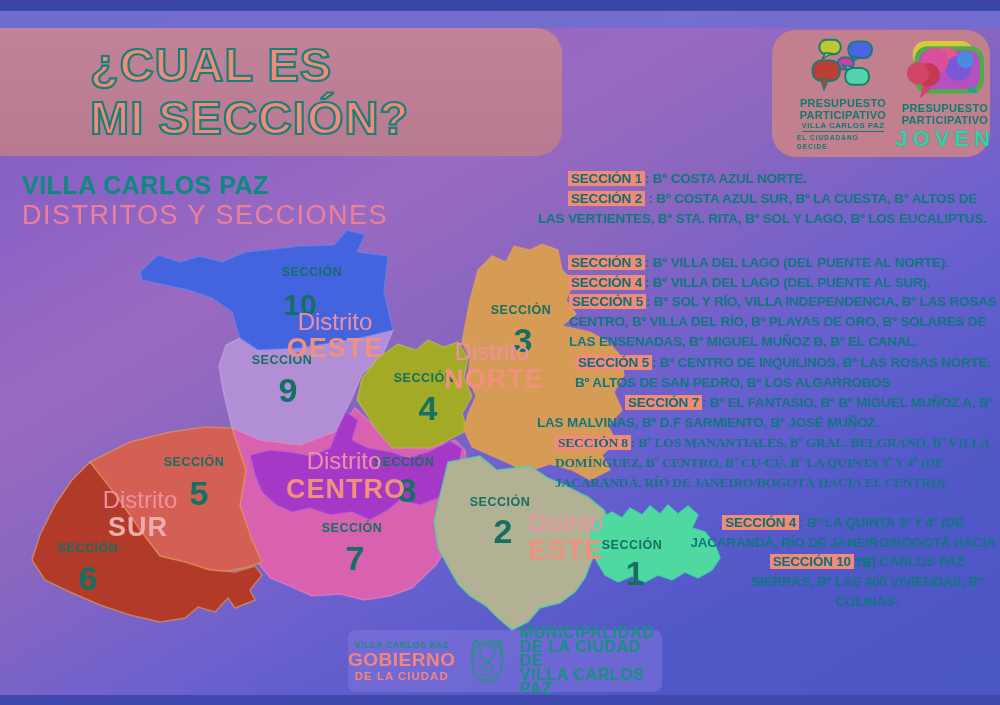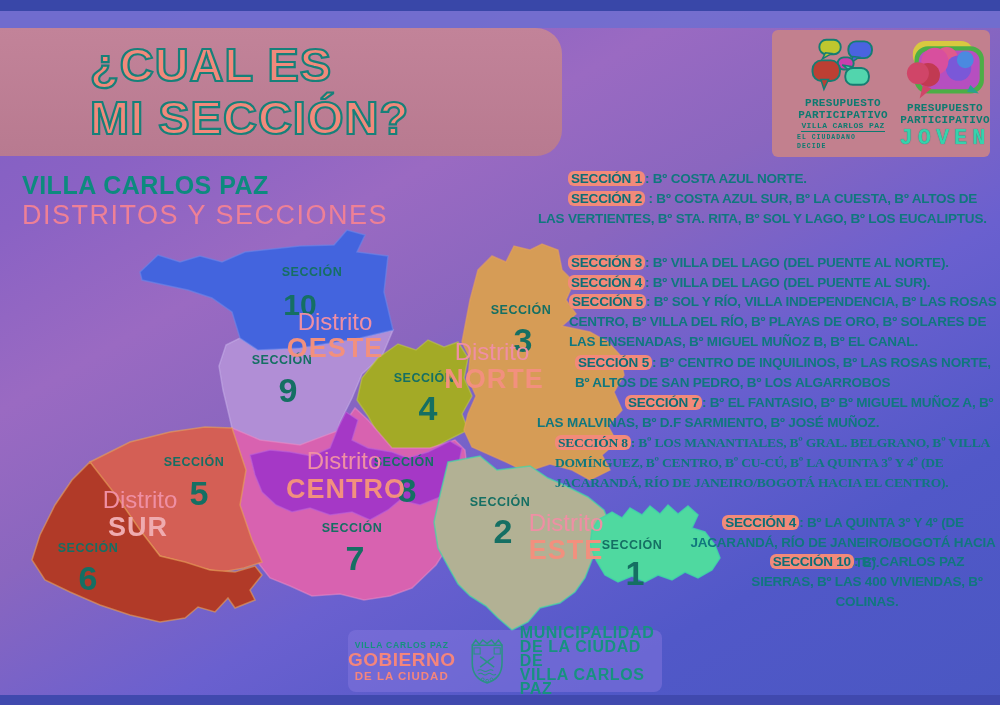--- a/index.html
+++ b/index.html
@@ -11,22 +11,22 @@
   .bar-bottom{position:absolute;left:0;top:695px;width:1000px;height:10px;background:#4049ae;}
 
   
   .banner{position:absolute;left:0;top:28px;width:562px;height:128px;
     background:linear-gradient(180deg,#c28399,#b87a90);border-radius:0 26px 26px 0;}
   .title{padding-top:10px;padding-left:90px;
     font-weight:800;font-size:47px;line-height:53px;letter-spacing:1px;
     color:var(--accent_salmon);-webkit-text-stroke:2.2px var(--accent_teal);}
 
   
-  .logo-panel{position:absolute;left:772px;top:30px;width:218px;height:127px;background:#c2808e;border-radius:6px;
-    display:flex;gap:6px;padding:6px 25px;box-sizing:border-box;font-family:Liberation Mono, monospace;}
+  .logo-panel{position:absolute;left:772px;top:30px;width:218px;height:127px;background:#c2808e;border-radius:24px;
+    display:flex;gap:6px;padding:6px 25px;box-sizing:border-box;}
   .logo-col{flex:1;display:flex;flex-direction:column;align-items:center;justify-content:flex-start;}
   .pp-t1{font-size:11px;font-weight:800;color:#0e7a70;letter-spacing:.3px;line-height:12px;}
   .pp-t2{font-size:8px;font-weight:700;color:#0e7a70;letter-spacing:.4px;line-height:10px;border-bottom:1px solid #0e7a70;}
   .pp-t3{font-size:6.5px;font-weight:700;color:#0e7a70;letter-spacing:1px;line-height:9px;margin-top:1px;}
   .joven{font-size:22px;font-weight:900;color:#36d2ac;letter-spacing:5px;line-height:24px;margin-top:1px;text-shadow:0 0 1px #0e7a70;}
 
   
   .map-head{position:absolute;left:22px;top:170px;}
   .mh1{font-size:25px;font-weight:800;color:#0d8a7e;letter-spacing:.5px;line-height:30px;}
   .mh2{font-size:27px;font-weight:500;color:#ee8096;letter-spacing:1.5px;line-height:31px;}
@@ -35,21 +35,21 @@
   .map-svg{position:absolute;left:0;top:0;width:1000px;height:705px;}
   .m-sec{font-family:"Liberation Sans",sans-serif;font-weight:700;font-size:12.5px;fill:#156f63;letter-spacing:.5px;text-anchor:middle;}
   .m-num{font-family:"Liberation Sans",sans-serif;font-weight:700;font-size:34px;fill:#156f63;text-anchor:middle;}
   .m-num10{font-size:30px;}
   .m-dist{font-family:"Liberation Sans",sans-serif;font-weight:400;font-size:24px;fill:#ef8fa4;text-anchor:middle;}
   .m-name{font-family:"Liberation Sans",sans-serif;font-weight:700;font-size:27px;fill:#f2907e;letter-spacing:1px;text-anchor:middle;}
   .m-name-sur{fill:#efabaf;}
 
   
   .entry{position:absolute;font-weight:700;font-size:13.5px;line-height:20px;letter-spacing:-.2px;color:var(--legend_teal);}
-  .hl{background:var(--highlight_bg);color:#0d6e76;padding:0 3px;border-radius:6px;}
+  .hl{background:var(--highlight_bg);color:#0d6e76;padding:0 3px;}
   .e1{left:568px;top:169px;width:430px;}
   .e2{left:538px;top:189px;width:462px;text-indent:30px;}
   .e3{left:568px;top:253px;width:430px;}
   .e4{left:568px;top:273px;width:430px;}
   .e5{left:569px;top:292px;width:430px;}
   .e6{left:575px;top:353px;width:424px;}
   .e7{left:537px;top:393px;width:461px;text-indent:88px;}
   .e8{left:555px;top:433px;width:463px;font-family:Liberation Serif, serif;}
   .e9{left:688px;top:513px;width:310px;text-align:center;}
   .e10{left:742px;top:552px;width:250px;text-align:center;}

